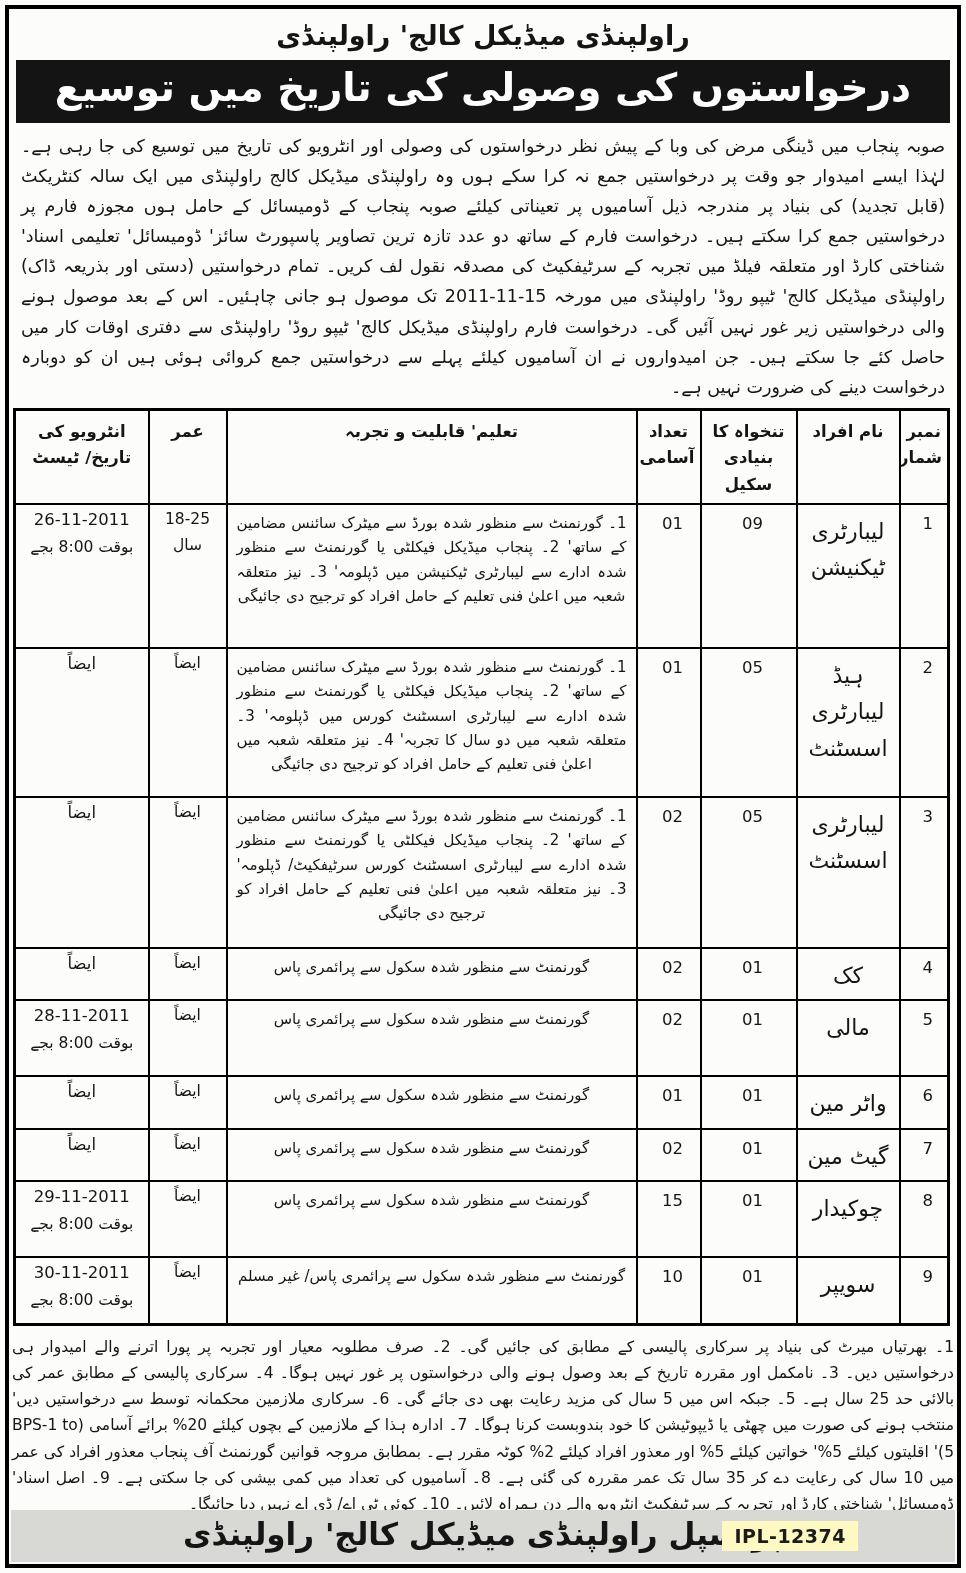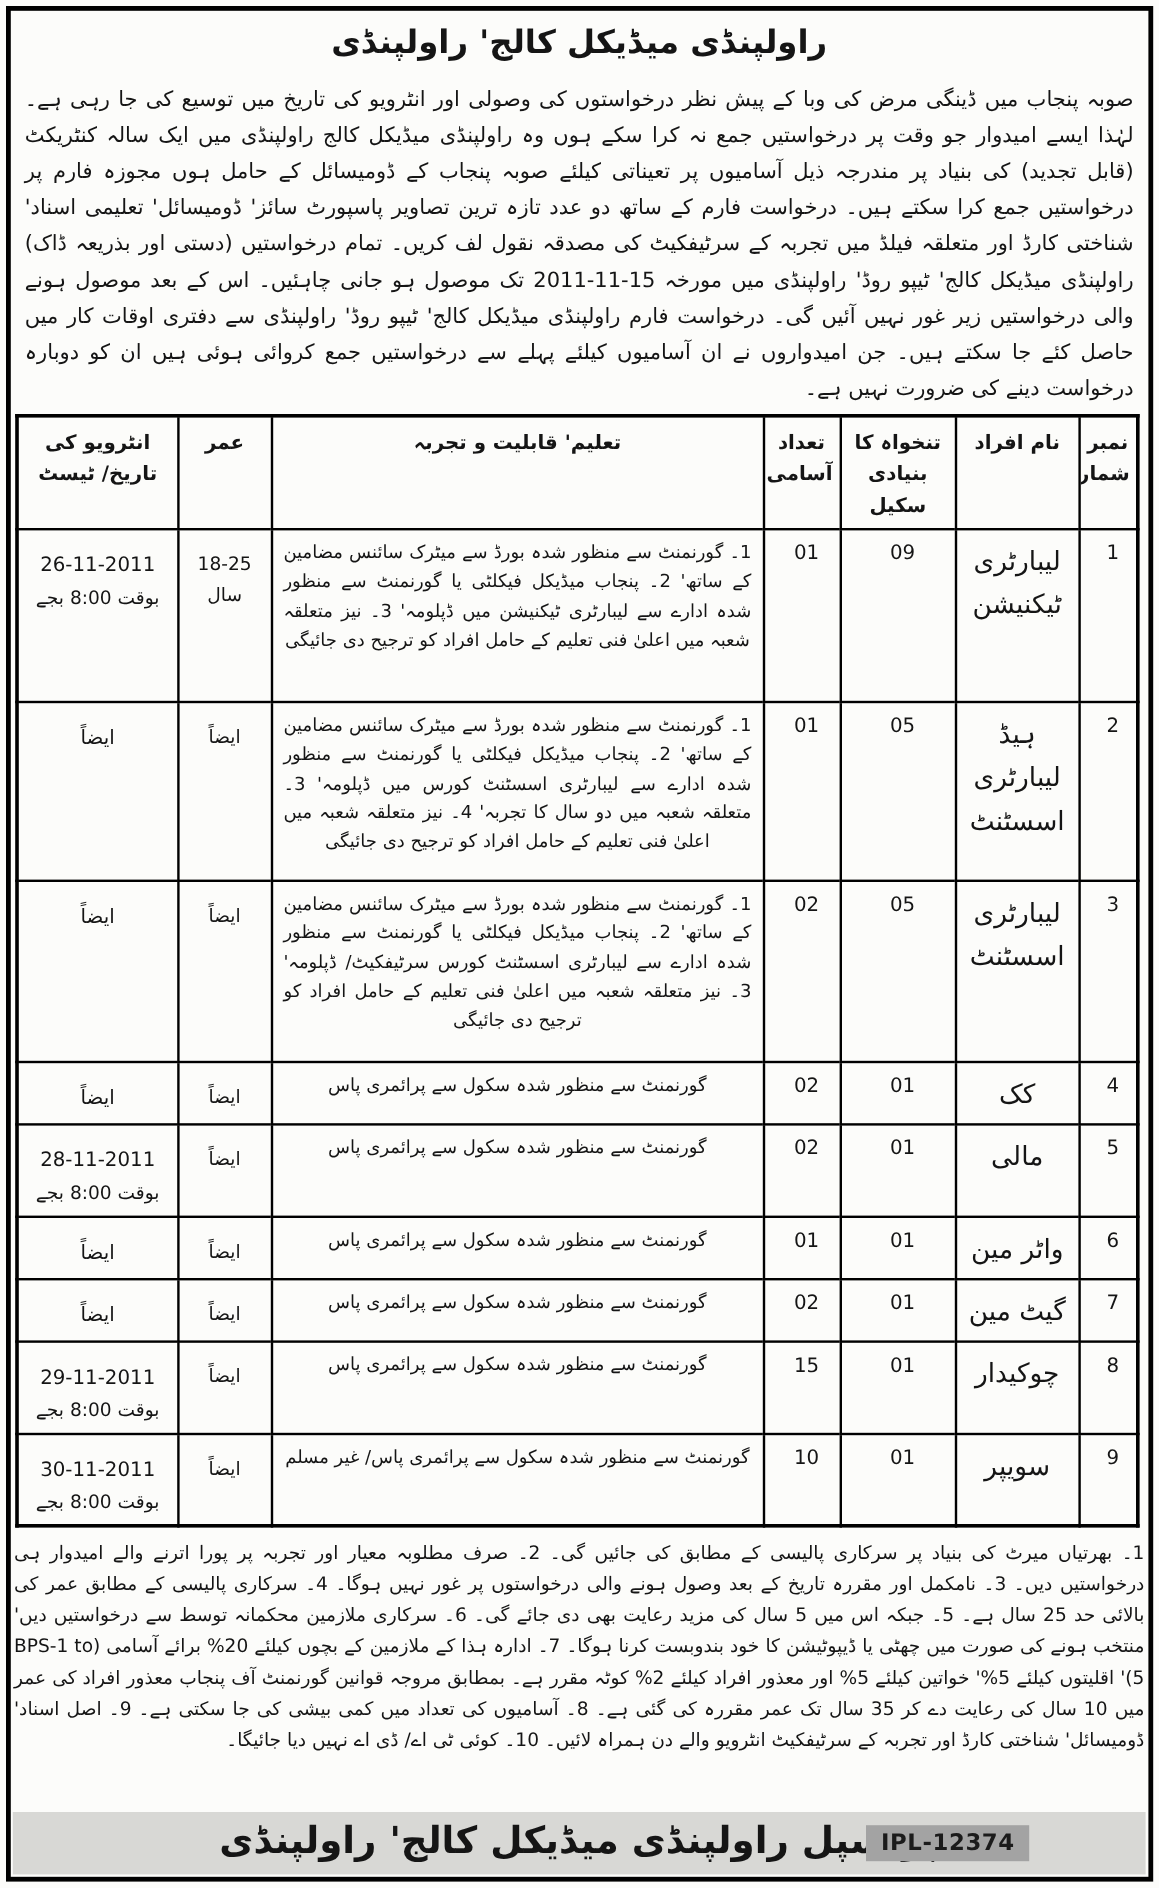--- a/index.html
+++ b/index.html
@@ -93,21 +93,21 @@
     font-size:15px;
     line-height:1.62;
     text-align:justify;
     text-align-last:center;
     padding:6px 9px;
   }
   td.age,td.interview{
     text-align:center;
     font-size:15.5px;
     line-height:1.7;
-    padding-top:15px;
+    padding-top:1px;
     margin-left:48px;
   }
   .interview .date{
     direction:ltr;
     font-size:16.5px;
   }
   .interview .time{
     font-size:15.5px;
   }
   
@@ -141,35 +141,38 @@
     font-size:31px;
     font-weight:700;
     line-height:1;
     padding-bottom:4px;
   }
   .ipl{
     position:absolute;
     right:97px;
     top:50%;
     transform:translateY(-50%);
-    background:#a3a3a3;
+    background:#fef9c3;
     padding:4px 12px;
     font-weight:700;
     font-size:19px;
     letter-spacing:0.5px;
     color:#1b1b1b;
   }
 </style>
 </head>
 <body>
 
 <div class="ad-frame">
 
   <div class="masthead">راولپنڈی میڈیکل کالج' راولپنڈی</div>
 
+  <div class="banner">
+    <span>درخواستوں کی وصولی کی تاریخ میں توسیع</span>
+  </div>
 
   <p class="intro">صوبہ پنجاب میں ڈینگی مرض کی وبا کے پیش نظر درخواستوں کی وصولی اور انٹرویو کی تاریخ میں توسیع کی جا رہی ہے۔ لہٰذا ایسے امیدوار جو وقت پر درخواستیں جمع نہ کرا سکے ہوں وہ راولپنڈی میڈیکل کالج راولپنڈی میں ایک سالہ کنٹریکٹ (قابل تجدید) کی بنیاد پر مندرجہ ذیل آسامیوں پر تعیناتی کیلئے صوبہ پنجاب کے ڈومیسائل کے حامل ہوں مجوزہ فارم پر درخواستیں جمع کرا سکتے ہیں۔ درخواست فارم کے ساتھ دو عدد تازہ ترین تصاویر پاسپورٹ سائز' ڈومیسائل' تعلیمی اسناد' شناختی کارڈ اور متعلقہ فیلڈ میں تجربہ کے سرٹیفکیٹ کی مصدقہ نقول لف کریں۔ تمام درخواستیں (دستی اور بذریعہ ڈاک) راولپنڈی میڈیکل کالج' ٹیپو روڈ' راولپنڈی میں مورخہ 15-11-2011 تک موصول ہو جانی چاہئیں۔ اس کے بعد موصول ہونے والی درخواستیں زیر غور نہیں آئیں گی۔ درخواست فارم راولپنڈی میڈیکل کالج' ٹیپو روڈ' راولپنڈی سے دفتری اوقات کار میں حاصل کئے جا سکتے ہیں۔ جن امیدواروں نے ان آسامیوں کیلئے پہلے سے درخواستیں جمع کروائی ہوئی ہیں ان کو دوبارہ درخواست دینے کی ضرورت نہیں ہے۔</p>
 
   <table class="jobs">
     <colgroup>
       <col class="c-serial">
         <col class="c-post">
         <col class="c-scale">
         <col class="c-count">
         <col class="c-qual">

